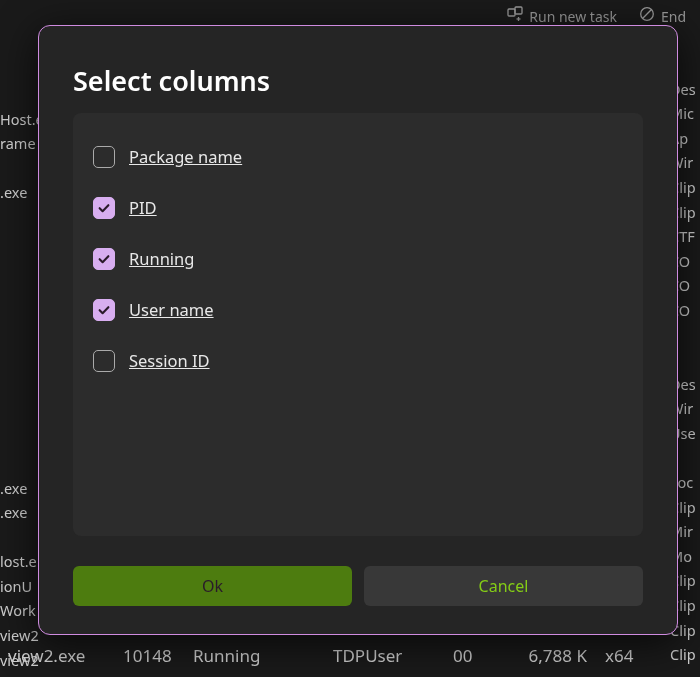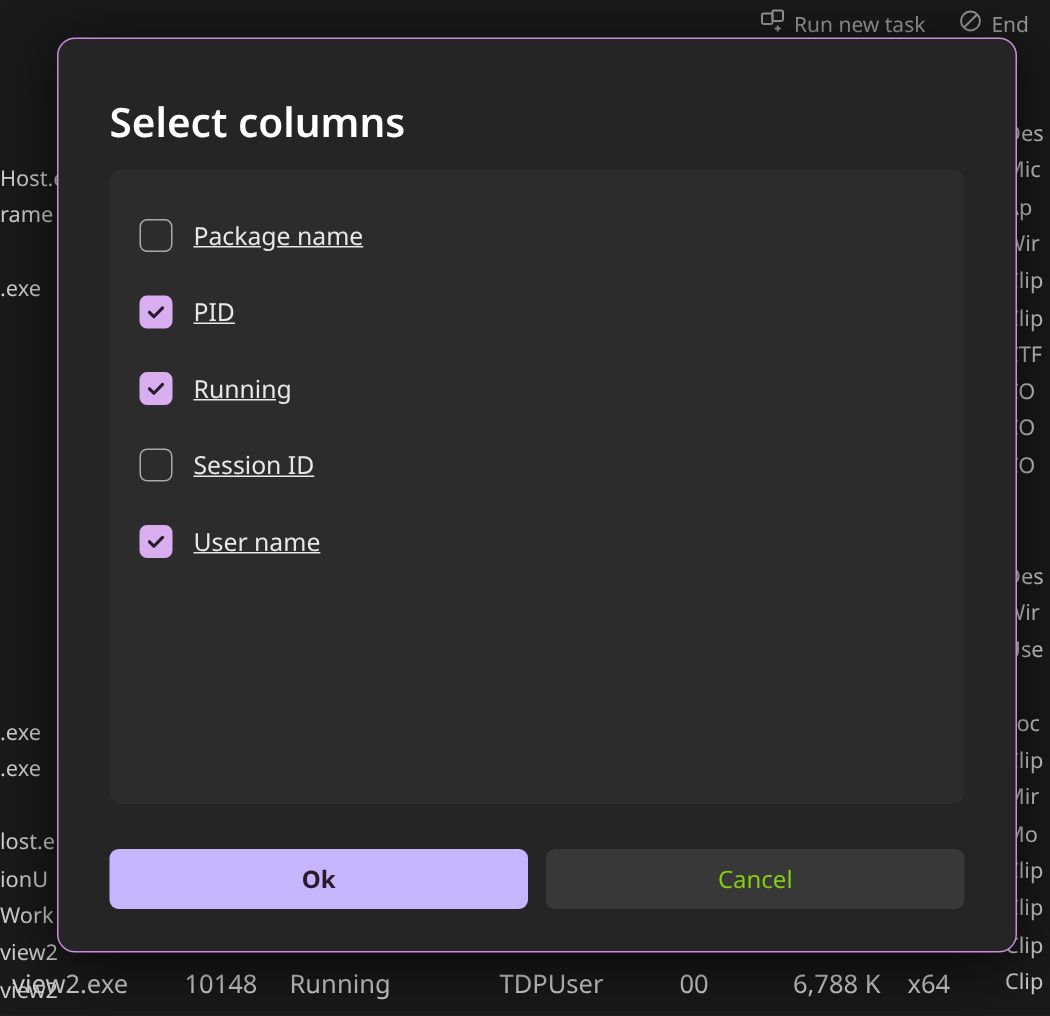--- a/index.html
+++ b/index.html
@@ -134,23 +134,23 @@
       flex: 1;
       height: 40px;
       border-radius: 6px;
       display: flex;
       align-items: center;
       justify-content: center;
       font-size: 16px;
       cursor: pointer;
     }
     .btn.primary {
-      background: #c4b5fd;
+      background: #4d7c0f;
       color: #2a1a2a;
-      font-weight: 700;
+      font-weight: 400;
     }
     .btn.secondary {
       background: #383838;
       color: #84cc16;
     }
   </style>
 </head>
 <body>
 
 <div class="bg">
@@ -265,31 +265,31 @@
       </div>
       <div class="opt">
         <div class="chk checked">
           <svg viewBox="0 0 16 16">
             <path d="M3 8.2 L6.4 11.6 L13 4.8" fill="none" stroke="#2a1a2a" stroke-width="2.4" stroke-linecap="round" stroke-linejoin="round"></path>
           </svg>
         </div>
         <span>Running</span>
       </div>
       <div class="opt">
-        <div class="chk unchecked"></div>
-        <span>Session ID</span>
-      </div>
-      <div class="opt">
         <div class="chk checked">
           <svg viewBox="0 0 16 16">
             <path d="M3 8.2 L6.4 11.6 L13 4.8" fill="none" stroke="#2a1a2a" stroke-width="2.4" stroke-linecap="round" stroke-linejoin="round"></path>
           </svg>
         </div>
         <span>User name</span>
       </div>
+      <div class="opt">
+        <div class="chk unchecked"></div>
+        <span>Session ID</span>
+      </div>
     </div>
 
   <div class="actions">
     <div class="btn primary">
       <span>Ok</span>
     </div>
     <div class="btn secondary">
       <span>Cancel</span>
     </div>
   </div>

